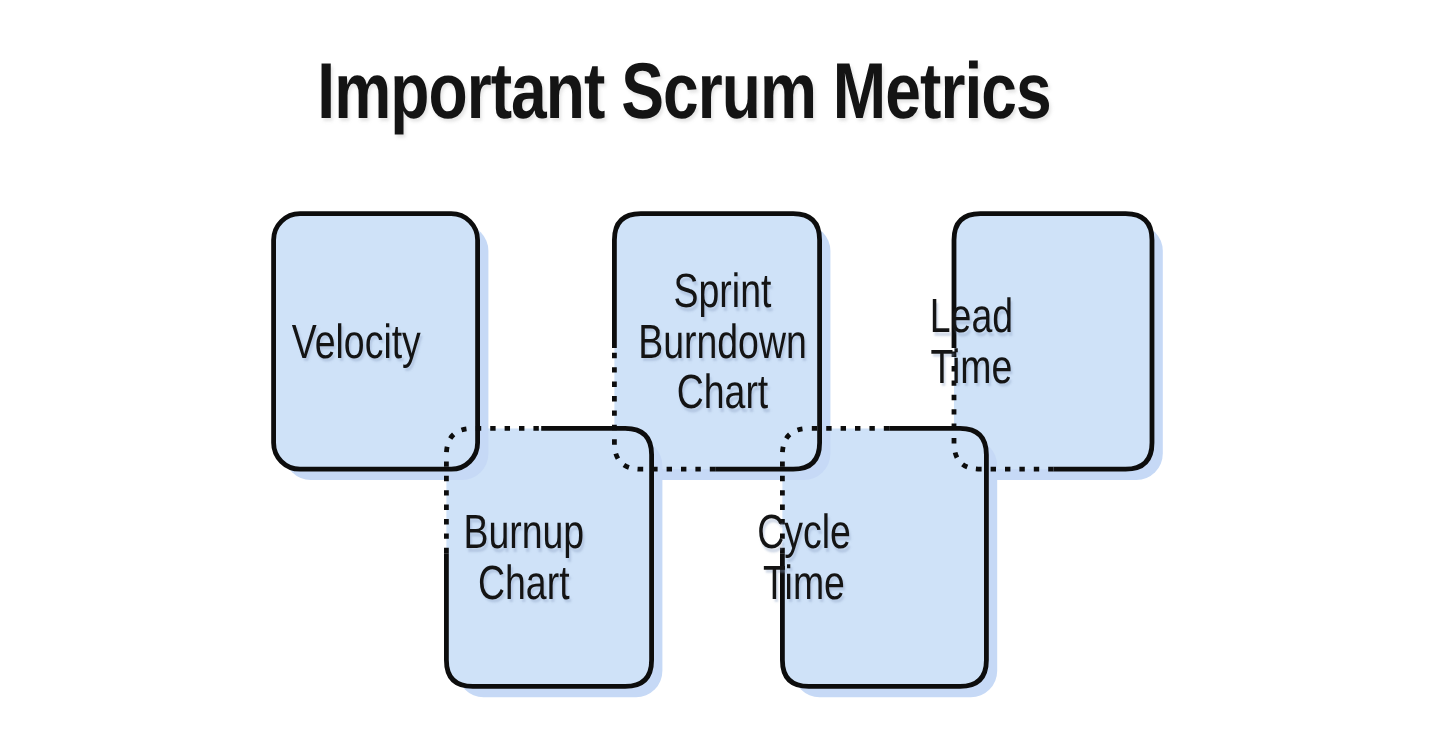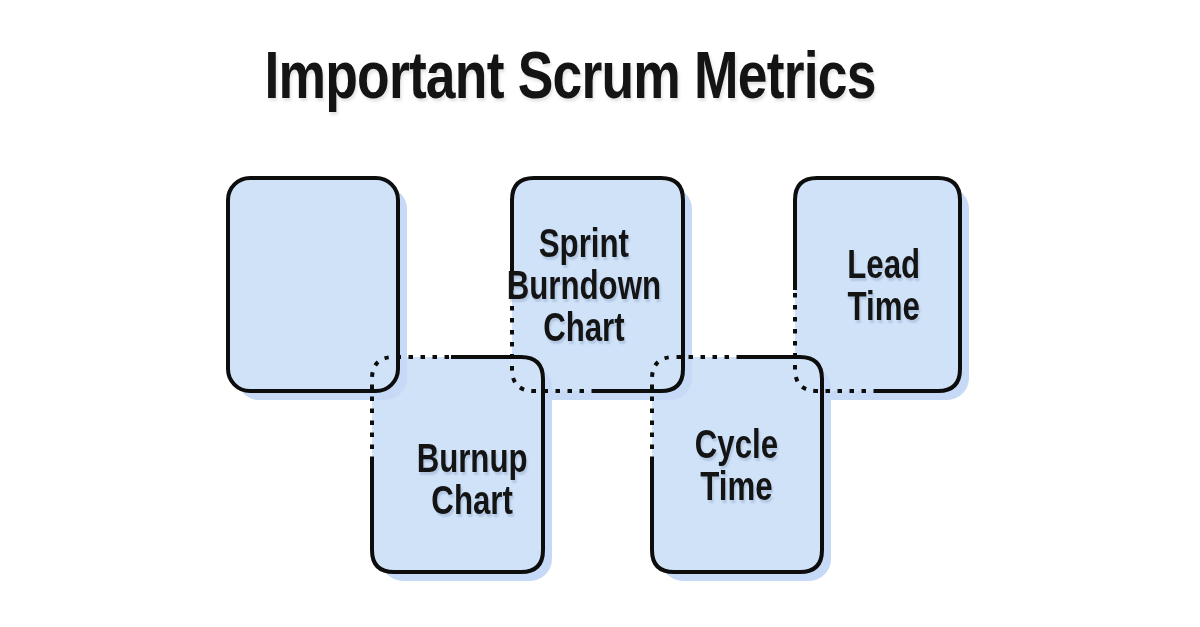--- a/index.html
+++ b/index.html
@@ -32,39 +32,39 @@
     text-shadow:2px 3px 3px rgba(150,150,150,0.25);
     white-space:nowrap;
   }
   .canvas{position:absolute;top:0;left:0;}
   .card-shadow{fill:var(--card-shadow);}
   .card-fill{fill:var(--card-fill);}
   .edge{fill:none;stroke:var(--border);stroke-width:4;stroke-linejoin:round;}
   .edge.dashed{stroke-dasharray:4.5 7.5;}
   .card-label{
     position:absolute;
-    display:flex;align-items:center;justify-content:flex-end;
+    display:flex;align-items:center;justify-content:flex-start;
     text-align:center;
     color:var(--text);
-    font-weight:bold;
+    font-weight:normal;
     pointer-events:none;
   }
   .card-label .lines{
     transform:scaleX(0.78);
     transform-origin:50% 50%;
     font-size:40px;
     line-height:42px;
     text-shadow:2px 3px 2px rgba(140,160,195,0.4);
     white-space:nowrap;
   }
   .card-label .lines span{display:block;}
   .lbl-velocity{left:228px;top:178px;width:170px;height:213px;}
   .lbl-sprint  {left:512px;top:178px;width:171px;height:213px;}
   .lbl-lead    {left:765px;top:178px;width:165px;height:213px;}
-  .lbl-burnup  {left:372px;top:371px;width:171px;height:215px;}
+  .lbl-burnup  {left:372px;top:357px;width:171px;height:215px;}
   .lbl-cycle   {left:620px;top:357px;width:170px;height:215px;}
 </style>
 </head>
 <body>
 
 <div class="stage">
 
   <h1 class="title">Important Scrum Metrics</h1>
 
   <svg class="canvas" width="1200" height="627" viewBox="0 0 1200 627" xmlns="http://www.w3.org/2000/svg">
@@ -101,20 +101,25 @@
       <path class="edge dashed" d="M 878 391 L 817 391 Q 795 391 795 369 L 795 290"></path>
 
       <path class="edge" d="M 451 357 L 521 357 Q 543 357 543 379 L 543 550 Q 543 572 521 572 L 394 572 Q 372 572 372 550 L 372 461"></path>
       <path class="edge dashed" d="M 372 461 L 372 379 Q 372 357 394 357 L 451 357"></path>
 
       <path class="edge" d="M 741 357 L 800 357 Q 822 357 822 379 L 822 550 Q 822 572 800 572 L 674 572 Q 652 572 652 550 L 652 461"></path>
       <path class="edge dashed" d="M 652 461 L 652 379 Q 652 357 674 357 L 741 357"></path>
     </g>
   </svg>
 
+  <div class="card-label lbl-velocity">
+    <div class="lines">
+      <span>Velocity</span>
+    </div>
+  </div>
 
   <div class="card-label lbl-sprint">
     <div class="lines">
       <span>Sprint</span>
       <span>Burndown</span>
       <span>Chart</span>
     </div>
   </div>
 
   <div class="card-label lbl-lead">

